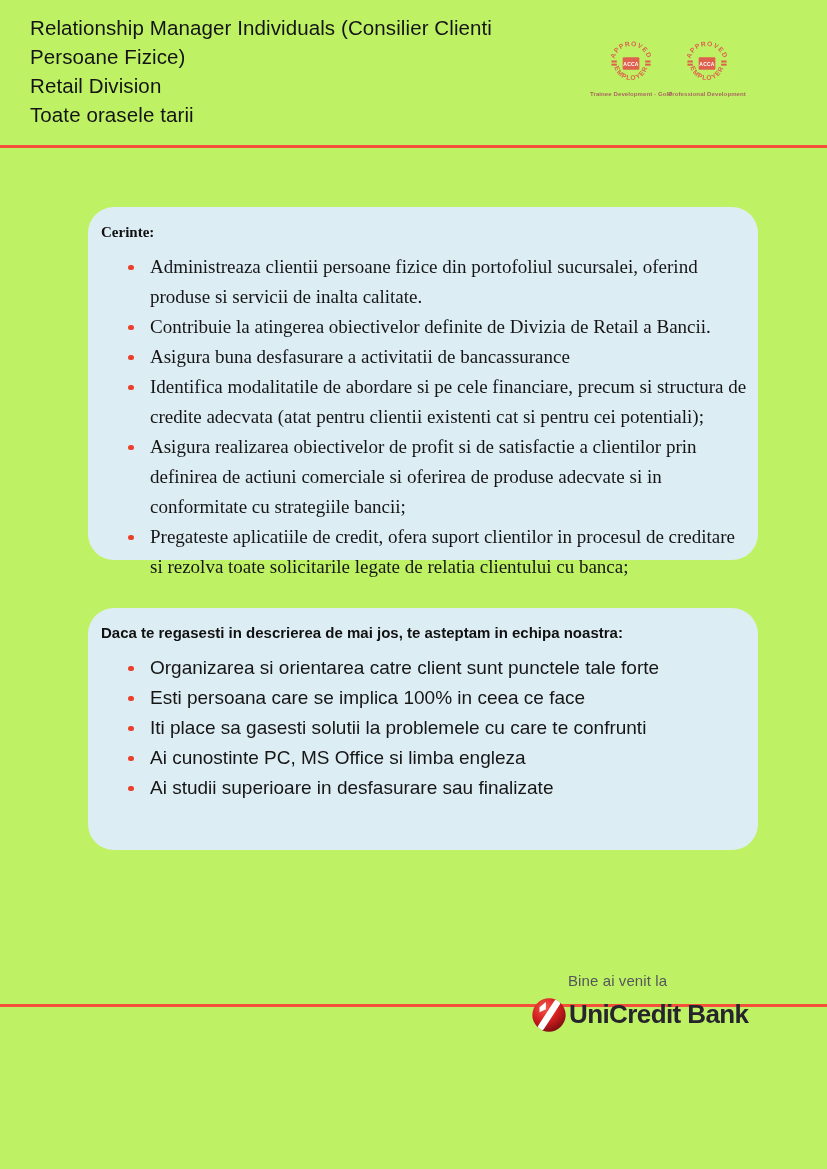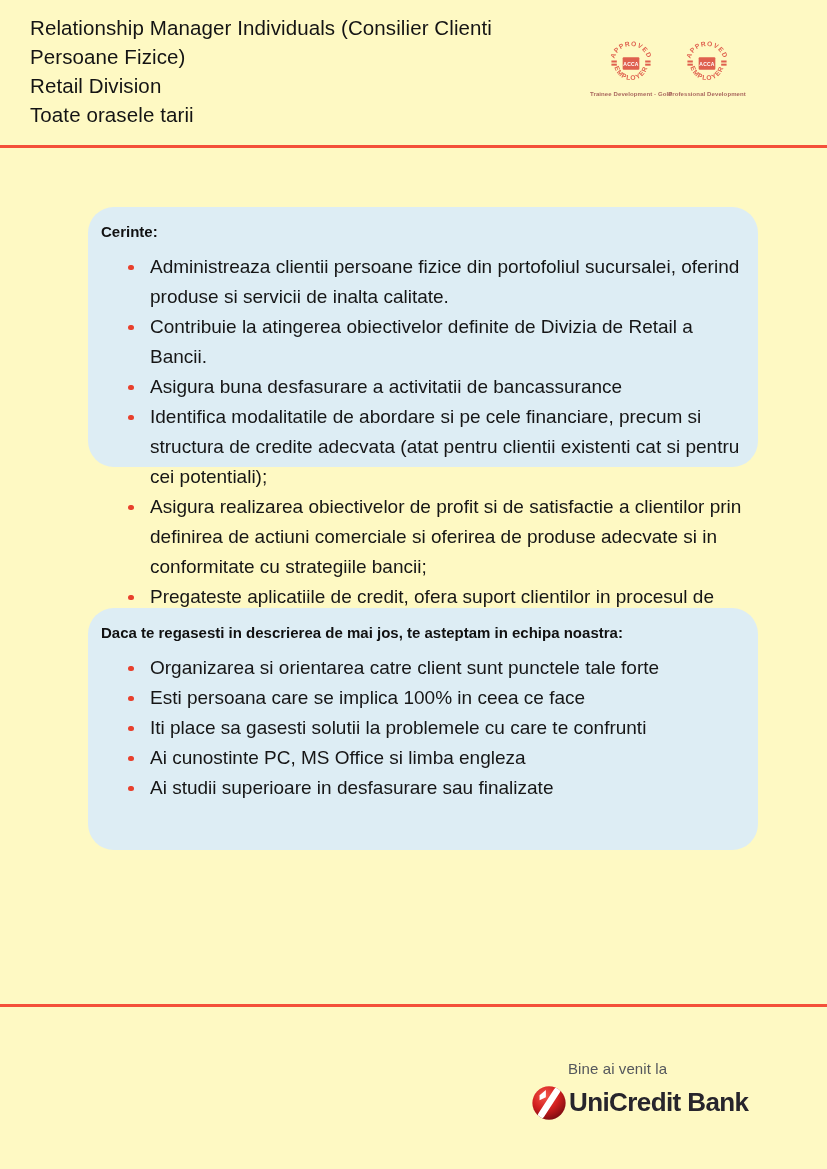--- a/index.html
+++ b/index.html
@@ -1,18 +1,18 @@
 <!DOCTYPE html>
 <html><head>
 <meta charset="utf-8">
 <style>
   * { margin:0; padding:0; box-sizing:border-box; }
   html,body { background:#ffffff; }
   .page {
-    position:relative; width:827px; height:1169px; background:#fef9c3;
+    position:relative; width:827px; height:1169px; background:#bef264;
     font-family:"Liberation Sans", sans-serif; overflow:hidden;
   }
 
   
   .job-title {
     position:absolute; left:30px; top:13px;
     font-size:20.5px; line-height:29px; color:#141414; font-weight:400;
     letter-spacing:0.1px;
   }
   .badges {
@@ -27,38 +27,38 @@
 
   .rule { position:absolute; left:0; width:827px; height:3px; background:#f4503a; }
   .rule-top { top:145px; }
   .rule-bottom { top:1004px; }
 
   
   .panel {
     position:absolute; left:88px; width:670px;
     background:#ddedf4; border-radius:26px;
   }
-  .panel-cerinte { top:207px; height:260px; }
+  .panel-cerinte { top:207px; height:353px;font-family:Liberation Serif, serif; }
   .panel-profil  { top:608px; height:242px; }
   .panel-heading {
     padding:14px 16px 0 13px; font-size:15px; line-height:22px;
     font-weight:700; color:#111111;
   }
   .bullet-list { list-style:none; margin-top:9px; }
   .bullet-list li {
     position:relative; padding:0 10px 0 62px; font-size:19px;
     line-height:30px; color:#161616;
   }
   .bullet-dot {
     position:absolute; left:40px; top:12.5px; width:5.5px; height:5.5px;
     border-radius:50%; background:#e8402c; display:block;
   }
 
   
-  .footer-brand { position:absolute; left:531px; top:1060px; }
+  .footer-brand { position:absolute; left:531px; top:972px; }
   .welcome-tagline {
     margin-left:37px; font-size:15px; line-height:17px; color:#54575c;
     letter-spacing:0.1px;
   }
   .brand-row { display:flex; margin-top:8px; }
   .brand-name {
     font-size:26px; font-weight:700; color:#27252c; letter-spacing:-0.6px;
     margin-left:2px; line-height:34px;
   }
 </style>

